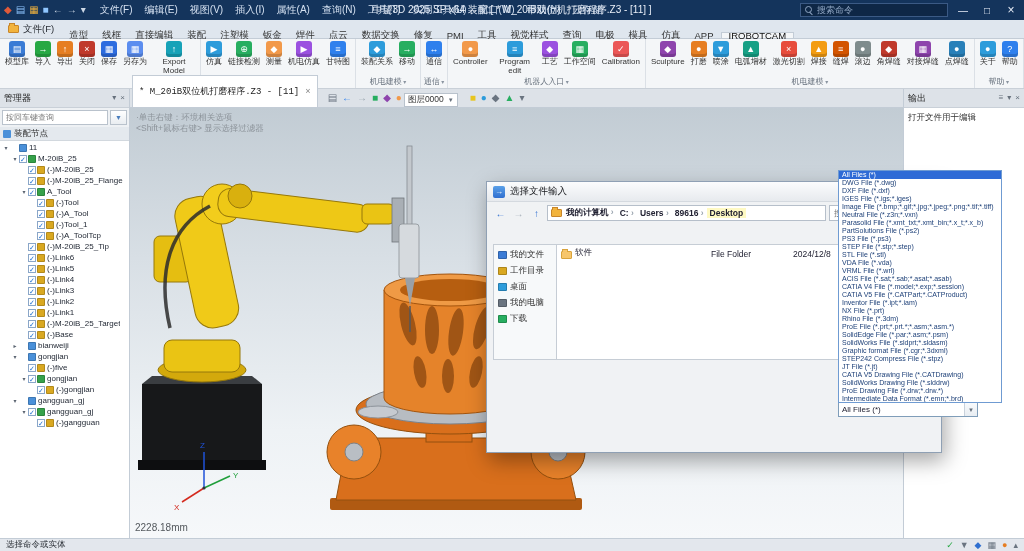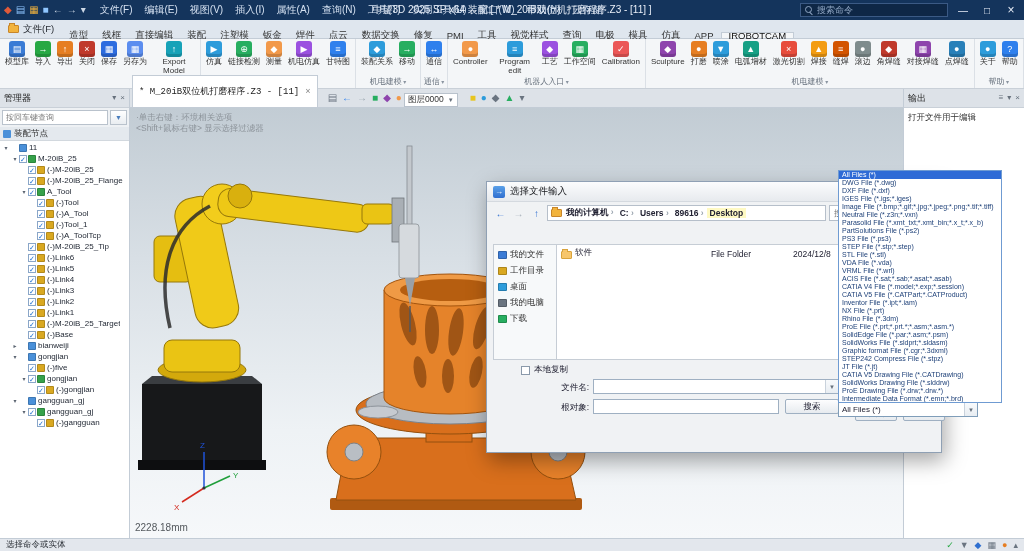--- a/index.html
+++ b/index.html
@@ -860,35 +860,20 @@
               <span class="dcell c1">
                 <span class="foldico"></span>
                 <span>软件</span>
               </span>
               <span class="dcell c2">File Folder</span>
               <span class="dcell c3">2024/12/8</span>
             </div>
           </div>
       </div>
     </div>
-    <div class="dbottom">
-      <span class="chkrow">
-        <span class="chk"></span>
-        <span>本地复制</span>
-      </span>
-      <span class="flabel fname">文件名:</span>
-      <div class="fcombo">
-        <span class="combar dropar">▼</span>
-      </div>
-      <span class="flabel frootlbl">根对象:</span>
-      <div class="finput"></div>
-      <div class="dbtn searchbtn">搜索</div>
-      <div class="dbtn okbtn">输入</div>
-      <div class="dbtn cancelbtn">取消</div>
-    </div>
   </div>
 
   <div class="ftcombo">
     <span>All Files (*)</span>
     <span class="combar dropar" style="margin-left:auto;height:100%;">▼</span>
   </div>
   <div class="ftpopup">
 
       <div class="ftitem selected">All Files (*)</div>
 

